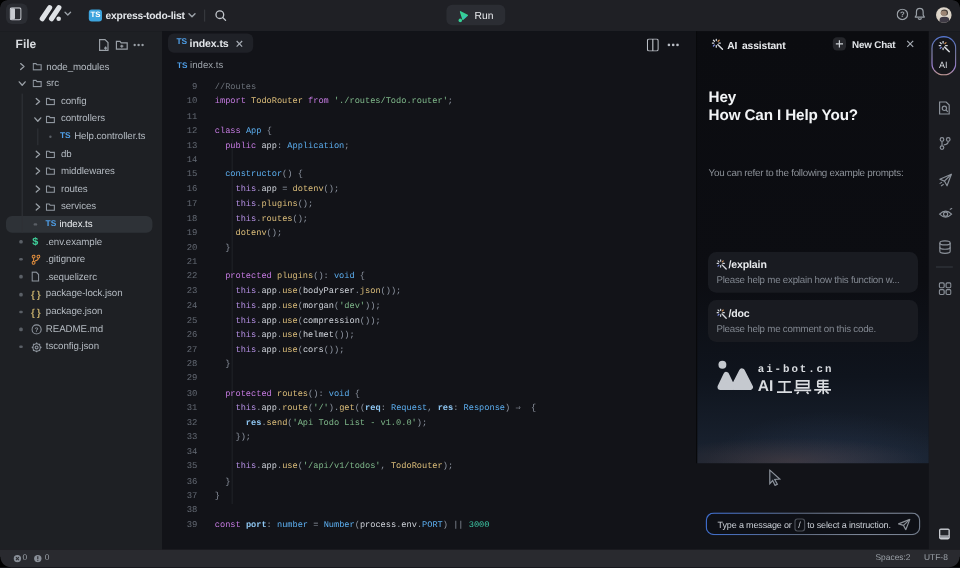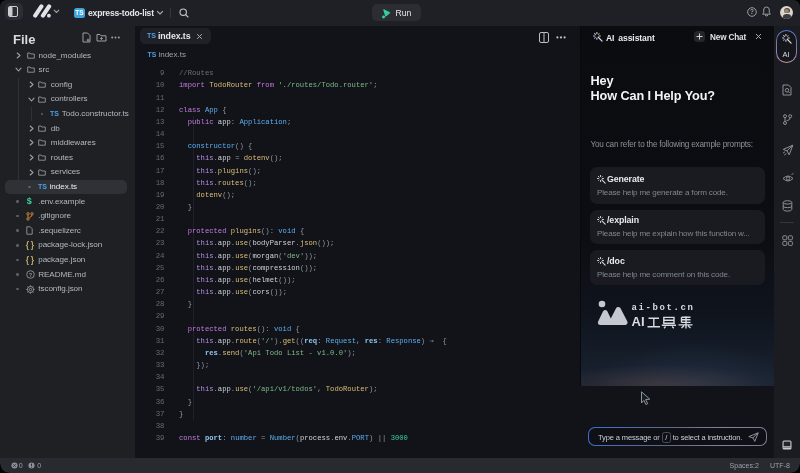--- a/index.html
+++ b/index.html
@@ -14,21 +14,21 @@
 #tgl { position:absolute; left:5px; top:3px; width:17.5px; height:17.3px; background:#2b2d33; border-radius:5px; }
 #proj { position:absolute; left:74px; top:8px; width:11px; height:10px; background:#3da4de; border-radius:2.5px;
   color:#fff; font-size:6.5px; font-weight:bold; text-align:center; line-height:10px; }
 #pname { position:absolute; left:88px; top:8px; font-size:8.6px; font-weight:bold; color:#e3e6ea; letter-spacing:-0.2px;}
 #tdiv { position:absolute; left:170px; top:8px; width:1px; height:10px; background:#35373c; }
 #runbtn { position:absolute; left:372px; top:3.5px; width:49px; height:17px; background:#2b2d33; border-radius:5px; }
 #runbtn span { position:absolute; left:23.5px; top:4px; font-size:8.6px; color:#e8eaed; }
 
 
 #sidebar { position:absolute; left:0; top:26px; width:135px; height:432px; background:#1e2024; }
-#fhdr { position:absolute; left:13px; top:6px; font-size:13px; font-weight:bold; color:#d8dbdf; }
+#fhdr { position:absolute; left:13px; top:6px; font-size:10px; font-weight:bold; color:#d8dbdf; }
 .row { position:absolute; left:0; width:135px; height:14.6px; font-size:8.1px; color:#b3b9c0; letter-spacing:-0.05px;padding-left:12px; }
 .row .nm { position:absolute; top:2.4px; white-space:nowrap; }
 #selrow { position:absolute; left:5px; width:122px; height:14.6px; background:#2e3237; border-radius:5px; }
 .chev { position:absolute; top:3.5px; width:7px; height:7px; }
 .dot { position:absolute; top:6px; width:2.5px; height:2.5px; border-radius:50%; background:#5a5f66; }
 .gline { position:absolute; width:1px; background:#2e3136; }
 
 
 #editor { position:absolute; left:135px; top:26px; width:445px; height:432px; background:#121318; }
 #tab { position:absolute; left:5px; top:2px; width:71px; height:15.5px; background:#1f2127; border-radius:5px; }
@@ -186,21 +186,21 @@
         <path d="M1 2.2 L3.5 5 L6 2.2" fill="none" stroke="#9aa0a7" stroke-width="1.1" stroke-linecap="round" stroke-linejoin="round"></path>
       </svg>
       <svg class="abs" style="left:38.0px;top:3.5px" width="8" height="7" viewBox="0 0 8 7">
         <path d="M0.7 1 L3 1 L3.8 2 L7.3 2 L7.3 6.2 L0.7 6.2 Z" fill="none" stroke="#9097a0" stroke-width="0.9"></path>
       </svg>
       <span class="nm" style="left:50.8px">controllers</span>
     </div>
   <div class="row" style="top:80.6px">
       <span class="dot" style="left:40.5px"></span>
       <span class="nm tsico" style="left:50.0px;font-size:7px;top:3px">TS</span>
-      <span class="nm" style="left:61.8px;color:#b3b9c0">Todo.constructor.ts</span>
+      <span class="nm" style="left:61.8px;color:#b3b9c0">Help.controller.ts</span>
     </div>
   <div class="row" style="top:95.2px">
       <svg class="chev" style="left:27.9px" width="7" height="7" viewBox="0 0 7 7">
         <path d="M2.2 1 L5 3.5 L2.2 6" fill="none" stroke="#9aa0a7" stroke-width="1.1" stroke-linecap="round" stroke-linejoin="round"></path>
       </svg>
       <svg class="abs" style="left:38.0px;top:3.5px" width="8" height="7" viewBox="0 0 8 7">
         <path d="M0.7 1 L3 1 L3.8 2 L7.3 2 L7.3 6.2 L0.7 6.2 Z" fill="none" stroke="#9097a0" stroke-width="0.9"></path>
       </svg>
       <span class="nm" style="left:50.8px">db</span>
     </div>
@@ -396,36 +396,20 @@
         <path d="M3.5 0.5 L3.5 6.5 M0.5 3.5 L6.5 3.5" stroke="#cdd1d6" stroke-width="1"></path>
       </svg>
   </div>
   <div id="newchat">New Chat</div>
   <svg class="abs" style="left:173.5px;top:7px" width="7" height="7" viewBox="0 0 7 7">
     <path d="M1 1 L6 6 M6 1 L1 6" stroke="#a6acb4" stroke-width="1"></path>
   </svg>
   <div id="hey">Hey<br>How Can I Help You?</div>
   <div id="tline2">You can refer to the following example prompts:</div>
 
-  <div class="card" style="top:141.1px;height:37px">
-    <svg class="abs" style="left:7px;top:7.5px" width="9" height="9" viewBox="0 0 12 12">
-  <g stroke="#d4d7dc" stroke-width="1.25" stroke-linecap="round">
-    <path d="M4.7 0.6 L4.7 2.2"></path>
-          <path d="M4.7 7.2 L4.7 8.8"></path>
-    <path d="M0.6 4.7 L2.2 4.7"></path>
-          <path d="M7.2 4.7 L8.8 4.7"></path>
-    <path d="M1.8 1.8 L2.9 2.9"></path>
-          <path d="M7.6 1.8 L6.5 2.9" stroke="#c98a52"></path>
-    <path d="M1.8 7.6 L2.9 6.5" stroke="#7f8ce0"></path>
-    <path d="M6.3 6.3 L10.9 10.9" stroke-width="1.5"></path>
-  </g>
-</svg>
-    <div class="ct" style="left:17px">Generate</div>
-    <div class="cd" style="left:7px;top:21px">Please help me generate a form code.</div>
-  </div>
   <div class="card" style="top:183.9px;height:34.5px">
     <svg class="abs" style="left:7px;top:6px" width="9" height="9" viewBox="0 0 12 12">
   <g stroke="#d4d7dc" stroke-width="1.25" stroke-linecap="round">
     <path d="M4.7 0.6 L4.7 2.2"></path>
           <path d="M4.7 7.2 L4.7 8.8"></path>
     <path d="M0.6 4.7 L2.2 4.7"></path>
           <path d="M7.2 4.7 L8.8 4.7"></path>
     <path d="M1.8 1.8 L2.9 2.9"></path>
           <path d="M7.6 1.8 L6.5 2.9" stroke="#c98a52"></path>
     <path d="M1.8 7.6 L2.9 6.5" stroke="#7f8ce0"></path>

